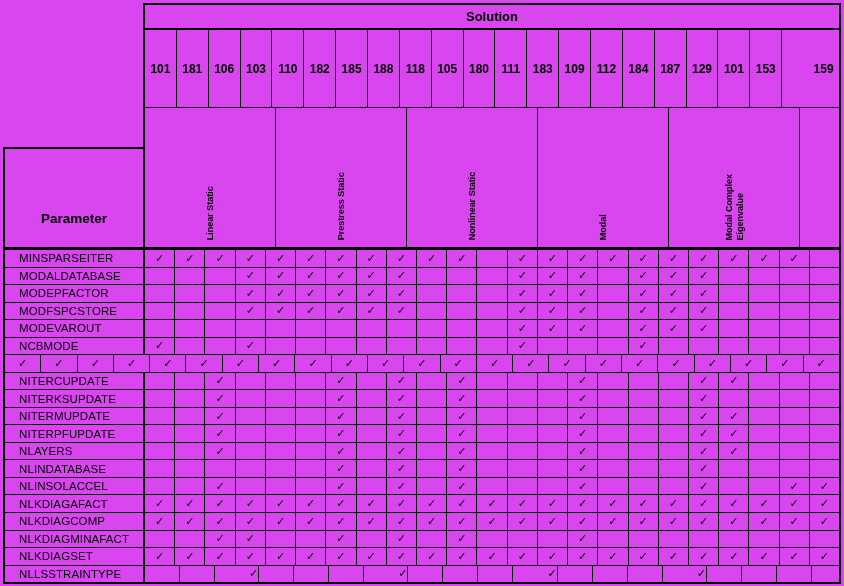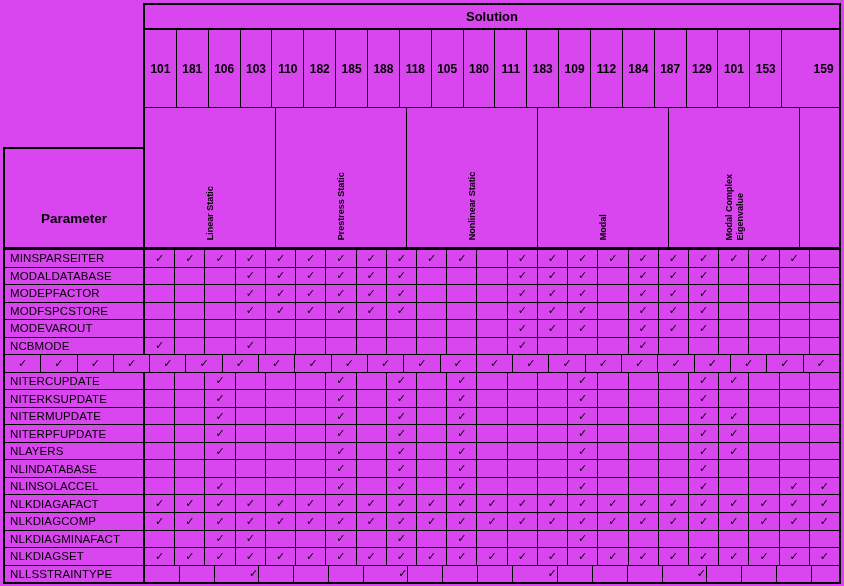--- a/index.html
+++ b/index.html
@@ -45,21 +45,21 @@
   }
   .matrix-body{
     position:absolute;left:3px;top:247px;width:838px;height:337px;
     border:2px solid #000;border-top:3px solid #000;
     display:flex;flex-direction:column;
   }
   .brow{flex:1;display:flex;border-bottom:1px solid #000;}
   .brow:last-child{border-bottom:none;gap:34px;}
   .blabel{
     width:140px;flex:none;border-right:2px solid #000;
-    display:flex;align-items:center;padding-left:5px;
+    display:flex;align-items:center;padding-left:14px;
     font-size:11.5px;letter-spacing:0.1px;white-space:nowrap;overflow:hidden;
   }
   .bcell{
     flex:1;border-right:1px solid #000;
     display:flex;align-items:center;justify-content:center;
     font-size:11px;line-height:11px;
   }
   .bcell:last-child{border-right:none;}
 </style>
 </head>

